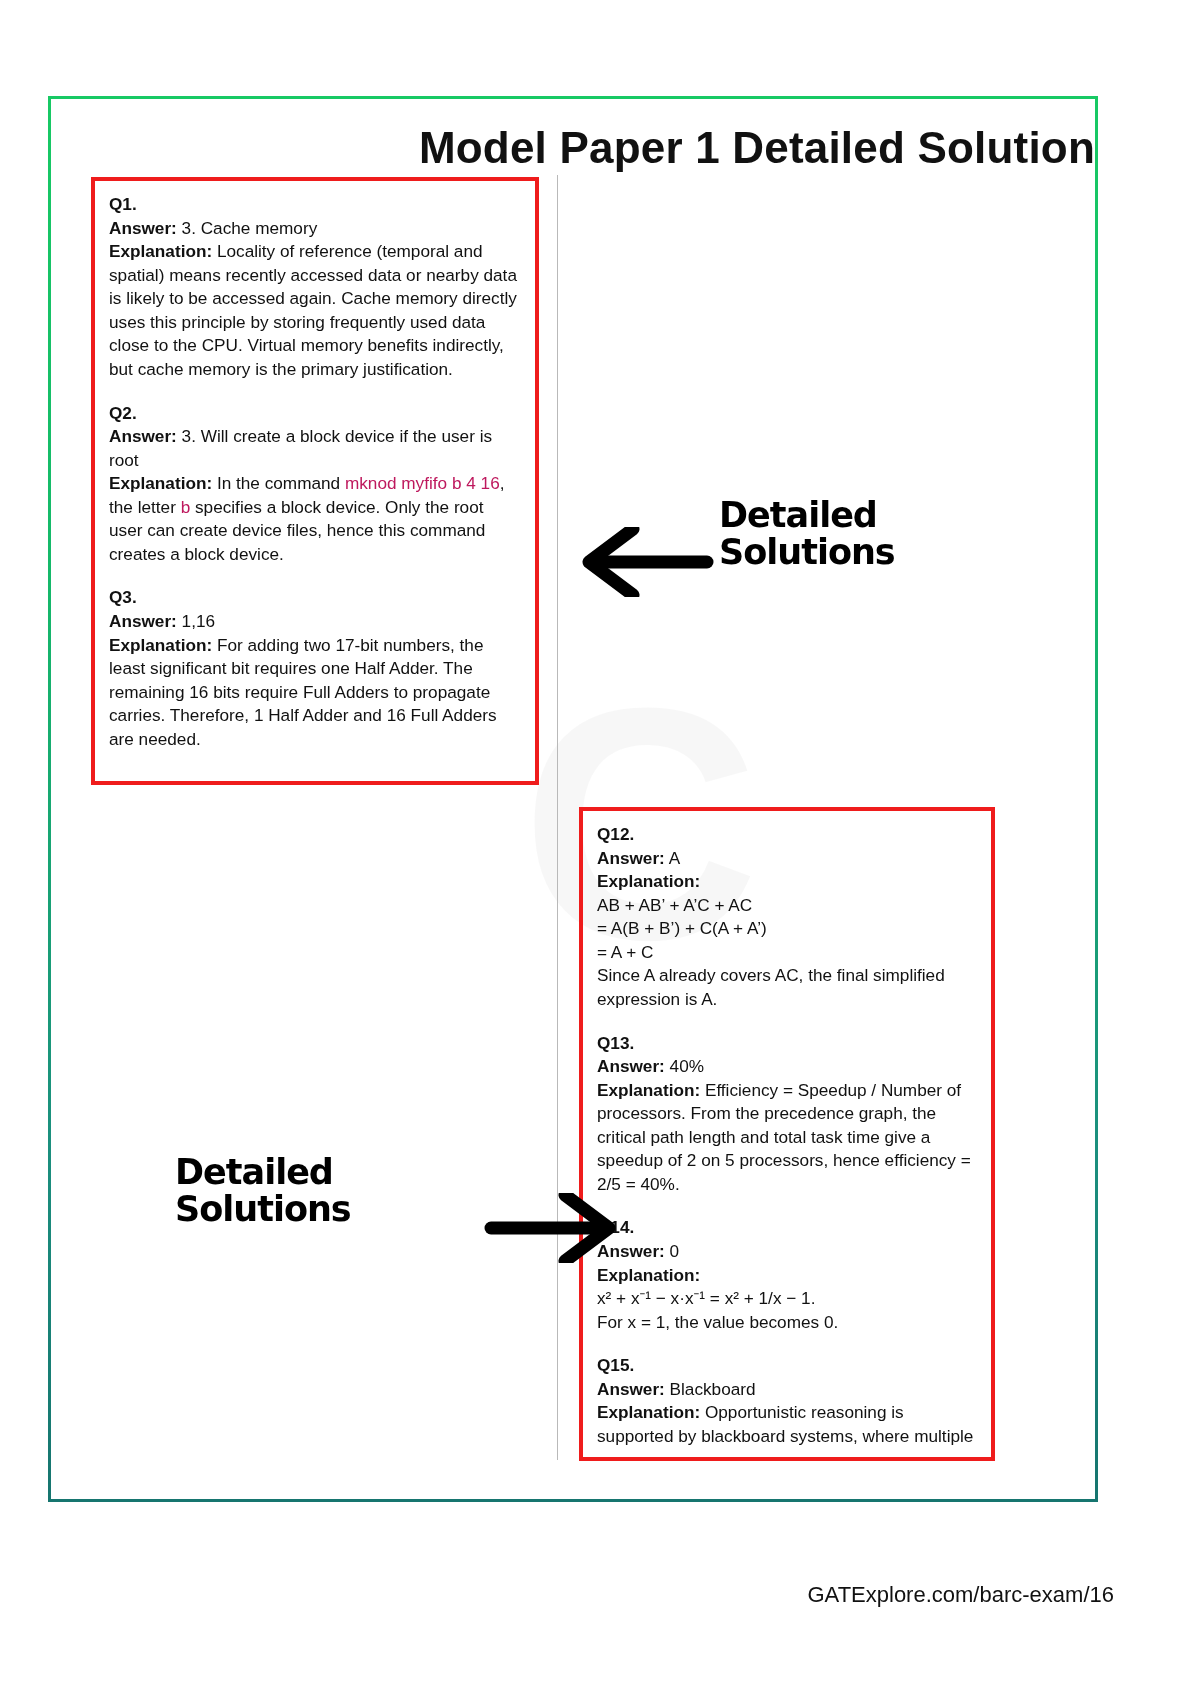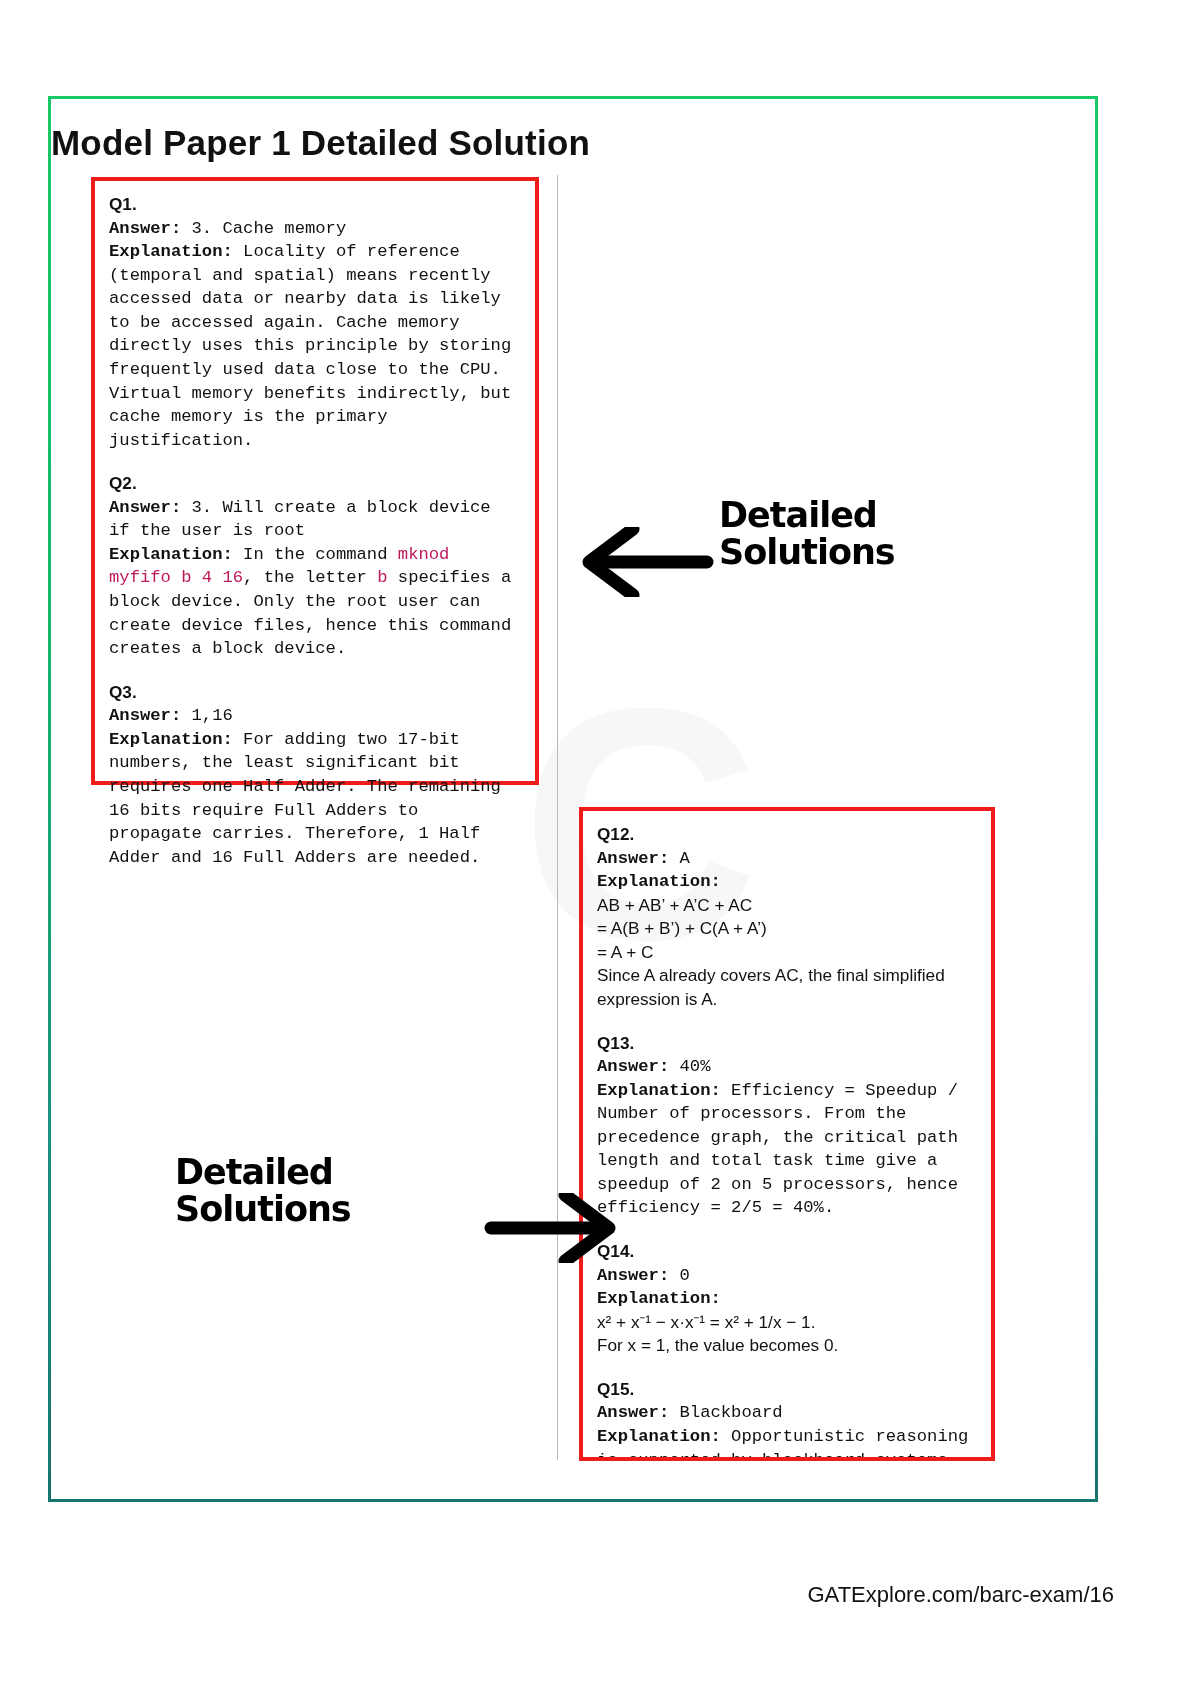--- a/index.html
+++ b/index.html
@@ -48,22 +48,22 @@
     line-height: 1;
     letter-spacing: -10px;
   }
 
   
   #doc-title {
     position: absolute;
     left: 0;
     top: 24px;
     width: 100%;
-    text-align: left;
-    font-size: 35px;
+    text-align: right;
+    font-size: 44px;
     font-weight: bold;
     letter-spacing: 0.2px;
     color: #111111;
   }
 
   
   #column-divider {
     position: absolute;
     left: 506px;
     top: 76px;
@@ -98,21 +98,21 @@
   .qblock {
     font-size: 17.2px;
     line-height: 1.37;
     color: #111111;
   }
   .qblock + .qblock { margin-top: 20px; }
   .q-id {
     font-weight: bold;
     display: block;
   }
-  .q-line { display: block; font-family: Liberation Mono, monospace; }
+  .q-line { display: block; }
   .lbl { font-weight: bold; }
   .code-green { color: #be185d; margin-top: 6px; }
   .formula-line { display: block; }
 
   
   .callout {
     position: absolute;
     font-family: "DejaVu Sans", sans-serif;
     font-weight: bold;
     font-size: 35px;

